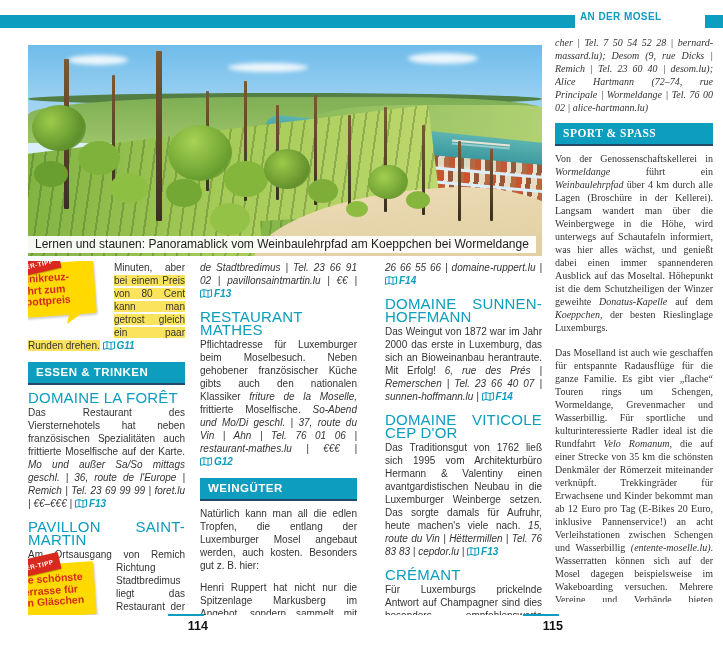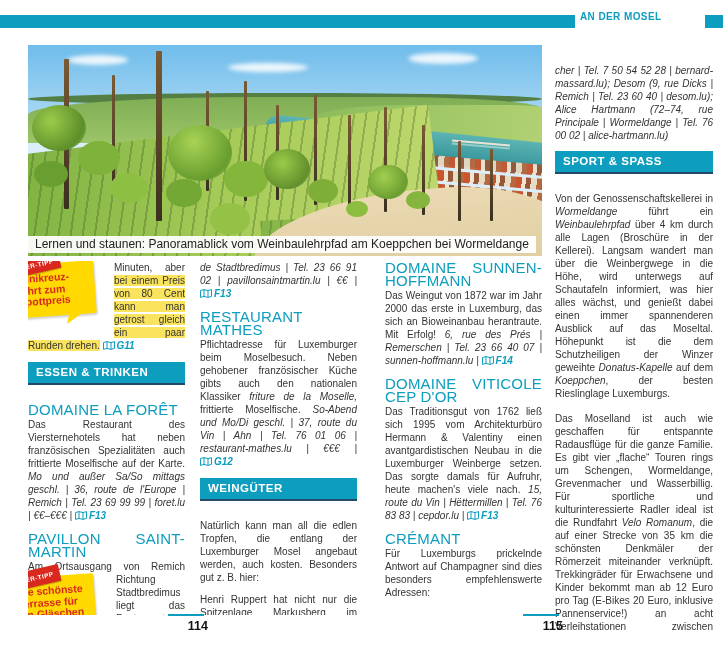--- a/index.html
+++ b/index.html
@@ -53,27 +53,27 @@
 
   .caption{position:absolute;left:0;bottom:3px;background:rgba(255,255,255,.93);color:#222;
        font-size:12px;line-height:12px;padding:2px 7px 3px;white-space:nowrap;}
 
   
   .col{position:absolute;width:157px;font-size:10px;line-height:13px;text-align:justify;
        hyphens:auto;color:#333;overflow:hidden;}
   #col1{left:28px;top:261px;height:354px;}
   #col2{left:200px;top:261px;height:354px;}
   #col3{left:385px;top:261px;height:354px;}
-  #col4{left:555px;top:64px;width:158px;height:566px;}
+  #col4{left:555px;top:36px;width:158px;height:566px;font-family:Liberation Serif, serif;}
   .para{margin:0 0 9px;}
   .para.tight{margin-bottom:12px;}
   .det{font-style:italic;}
   .subhead{color:#0d9dbe;font-size:15px;font-weight:normal;margin:0 0 2px;letter-spacing:.2px;}
   .secbox{background:#0d9dbe;color:#fff;font-weight:bold;font-size:11.5px;letter-spacing:.5px;
-       padding:4px 4px 4px 8px;margin:4px 0 20px;box-shadow:0 2px 0 #25496b;}
+       padding:4px 4px 4px 8px;margin:4px 0 8px;box-shadow:0 2px 0 #25496b;}
   .hl{background:#fbe45d;box-decoration-break:clone;-webkit-box-decoration-break:clone;}
   .mapref{color:#0d9dbe;font-style:italic;white-space:nowrap;font-weight:bold;}
   .mapicon{display:inline-block;vertical-align:-1px;margin-right:2px;}
 
   
   .tipwrap{position:relative;}
   .badge{position:absolute;z-index:3;width:86px;transform:rotate(-4deg);}
   .badge1{left:-19px;top:2px;}
   .badge2{left:-19px;top:16px;}
   .bubble{display:block;background:#ffd900;border-radius:2px;position:relative;
@@ -207,20 +207,27 @@
   <div class="secbox"><span>WEINGÜTER</span></div>
 
   <div class="para"><span>Natürlich kann man all die edlen Tropfen, die entlang der Luxemburger Mosel angebaut werden, auch kosten. Besonders gut z. B. hier:</span></div>
 
   <div class="para">
     <span>Henri Ruppert hat nicht nur die Spitzenlage Markusberg im Angebot, sondern sammelt mit Hund Pinot auch Trüffeln auf der eigenen Plantage. </span>
   </div>
 </div>
 
 <div class="col" id="col3">
+  <div class="para">
+    <span class="det">26 66 55 66 | domaine-ruppert.lu | </span><span class="mapref"><span class="mapicon"><svg width="12" height="9" viewBox="0 0 12 9">
+            <path d="M.5 1.6 4 .6 8 1.6 11.5.6v6.8L8 8.4 4 7.4.5 8.4z" fill="none" stroke="#0d9dbe" stroke-width="1"></path>
+            <line x1="4" y1=".6" x2="4" y2="7.4" stroke="#0d9dbe" stroke-width="1"></line>
+            <line x1="8" y1="1.6" x2="8" y2="8.4" stroke="#0d9dbe" stroke-width="1"></line>
+          </svg></span><span>F14</span></span>
+  </div>
 
   <div class="subhead">DOMAINE SUNNEN-HOFFMANN</div>
   <div class="para">
     <span>Das Weingut von 1872 war im Jahr 2000 das erste in Luxemburg, das sich an Bioweinanbau herantraute. Mit Erfolg! </span><span class="det">6, rue des Prés | Remerschen | Tel. 23 66 40 07 | sunnen-hoffmann.lu | </span><span class="mapref"><span class="mapicon"><svg width="12" height="9" viewBox="0 0 12 9">
             <path d="M.5 1.6 4 .6 8 1.6 11.5.6v6.8L8 8.4 4 7.4.5 8.4z" fill="none" stroke="#0d9dbe" stroke-width="1"></path>
             <line x1="4" y1=".6" x2="4" y2="7.4" stroke="#0d9dbe" stroke-width="1"></line>
             <line x1="8" y1="1.6" x2="8" y2="8.4" stroke="#0d9dbe" stroke-width="1"></line>
           </svg></span><span>F14</span></span>
   </div>
 

